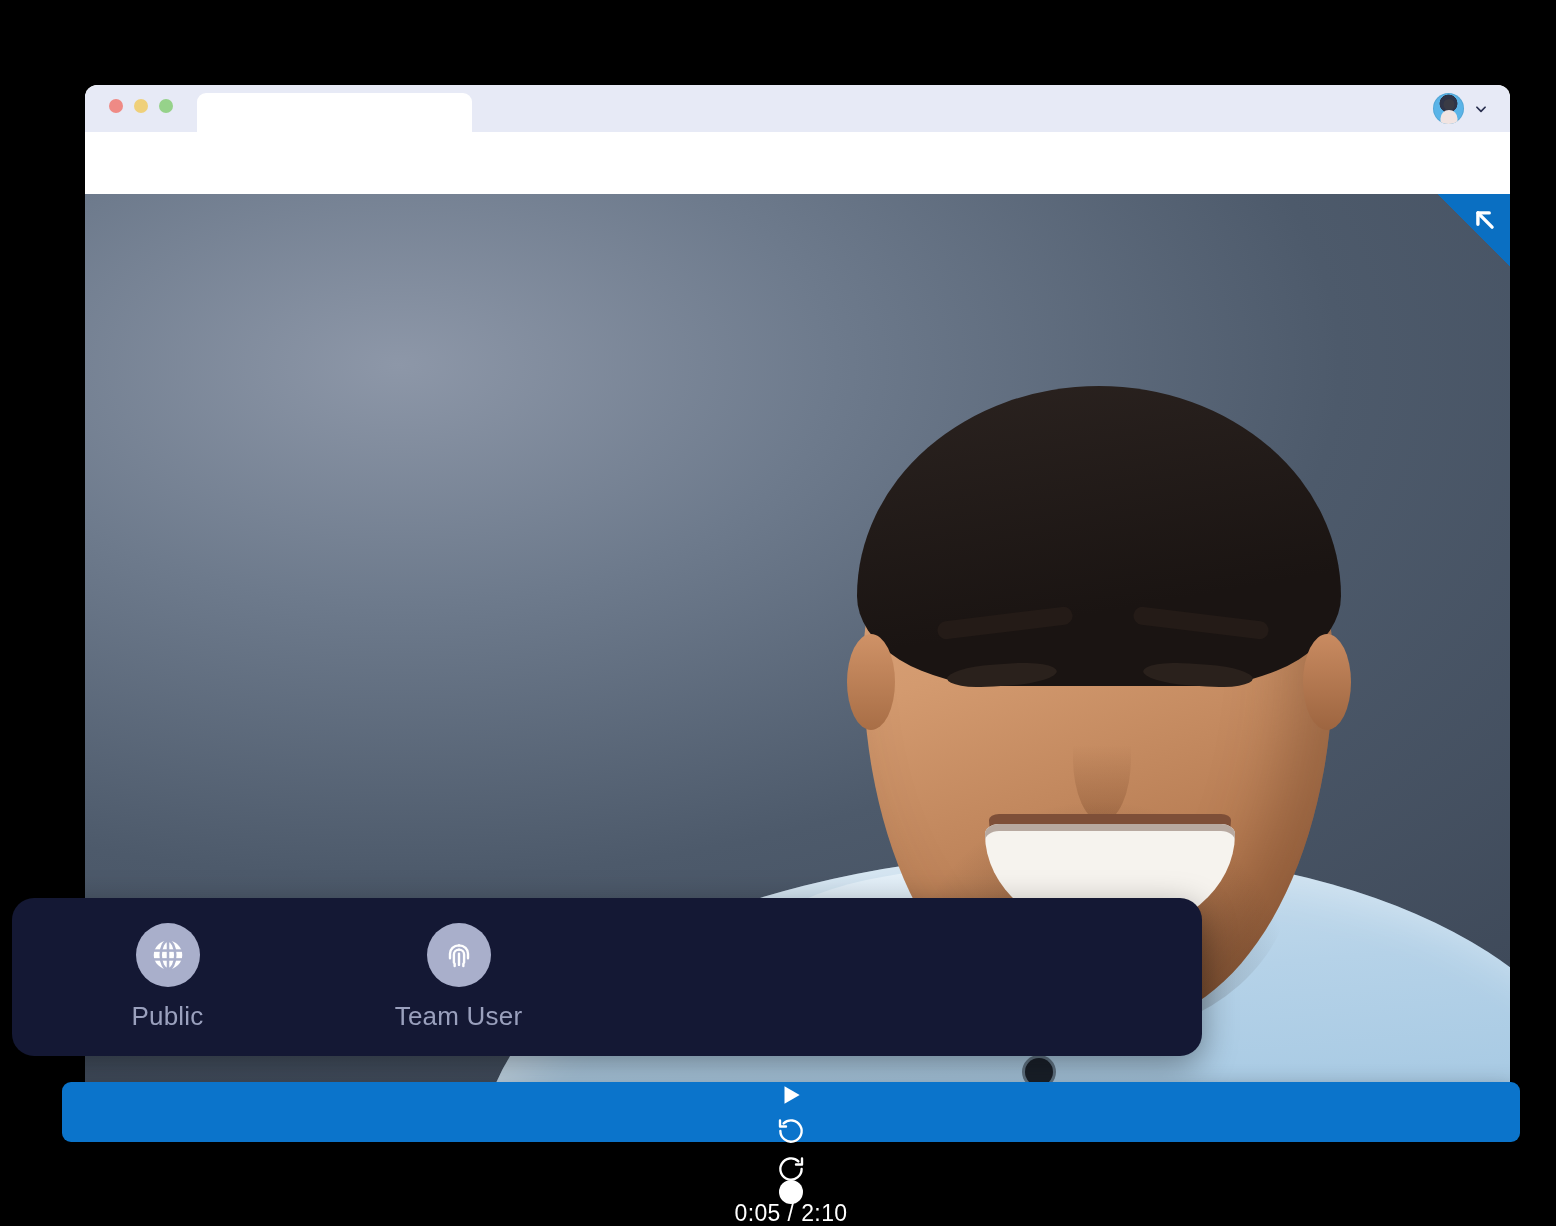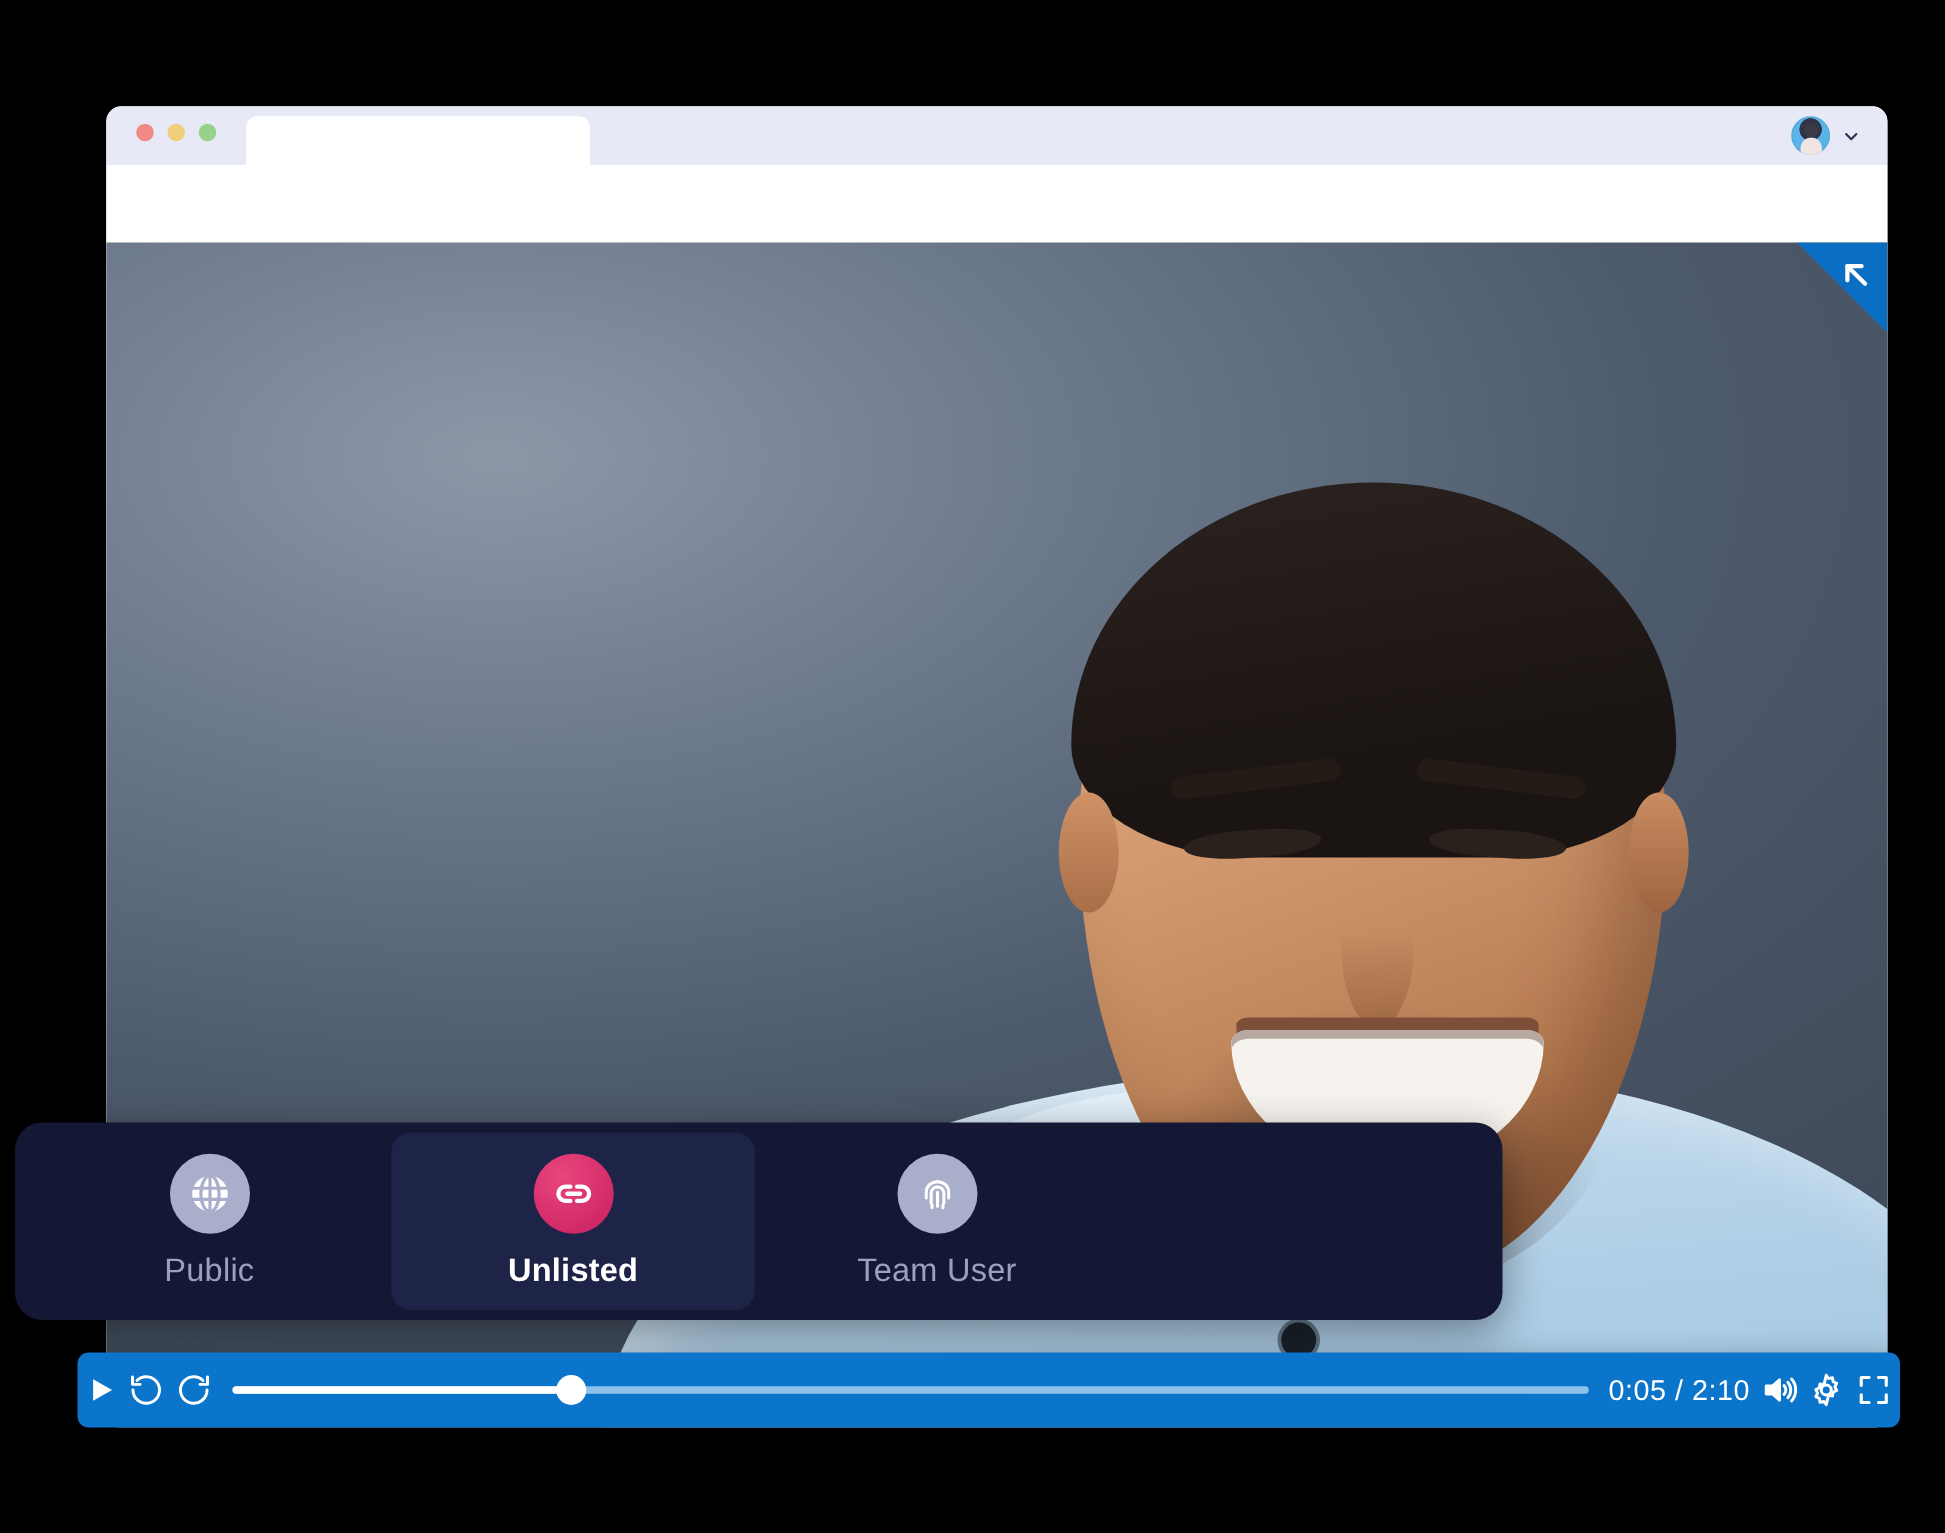--- a/index.html
+++ b/index.html
@@ -171,24 +171,25 @@
   .priv-label{ font-size:26px; color:#9aa0bd; letter-spacing:.2px; }
   .priv-item.active .priv-label{ color:#ffffff; font-weight:700; }
 
   
   .player-bar{
     position:absolute; left:62px; top:1082px;
     width:1458px; height:60px;
     background:#0b74cb;
     border-radius:9px;
     display:flex; align-items:center;
-    padding:0 6px;
+    padding:0 22px;
     gap:8px;
     z-index:7;
     box-shadow:0 10px 26px rgba(0,0,0,.45);
+    flex-direction:column;
   }
   .ctrl{ color:#fff; display:flex; align-items:center; justify-content:center; cursor:pointer; }
   .progress{
     flex:1; position:relative; height:26px;
     display:flex; align-items:center; margin:0 8px;
   }
   .track{
     position:absolute; left:0; right:0; height:6px; border-radius:3px;
     background:#8ec2ea;
   }
@@ -267,30 +268,20 @@
             <line x1="3" y1="9.2" x2="21" y2="9.2"></line>
             <line x1="3" y1="14.8" x2="21" y2="14.8"></line>
             <ellipse cx="12" cy="12" rx="4.6" ry="9" fill="none"></ellipse>
             <line x1="12" y1="3" x2="12" y2="21"></line>
           </g>
         </svg>
       </div>
       <div class="priv-label">Public</div>
     </div>
 
-    <div class="priv-item active">
-      <div class="priv-icon">
-        <svg width="36" height="36" viewBox="0 0 24 24" fill="none" stroke="#ffffff" stroke-width="2.3" stroke-linecap="round">
-          <path d="M10.2 8.2H7.6a3.8 3.8 0 0 0 0 7.6h2.6"></path>
-          <path d="M13.8 8.2h2.6a3.8 3.8 0 0 1 0 7.6h-2.6"></path>
-          <line x1="8.6" y1="12" x2="15.4" y2="12"></line>
-        </svg>
-      </div>
-      <div class="priv-label">Unlisted</div>
-    </div>
 
 
     <div class="priv-item">
       <div class="priv-icon">
         <svg width="36" height="36" viewBox="0 0 24 24" fill="none" stroke="#ffffff" stroke-width="1.6" stroke-linecap="round">
           <path d="M12 5.6c-3.6 0-6 2.6-6 5.6v3"></path>
           <path d="M12 5.6c3.6 0 6 2.6 6 5.6v3"></path>
           <path d="M12 8.4c-2 0-3.4 1.5-3.4 3.2v5.4"></path>
           <path d="M12 8.4c2 0 3.4 1.5 3.4 3.2v5.4"></path>
           <path d="M12 11.2v7.4"></path>

